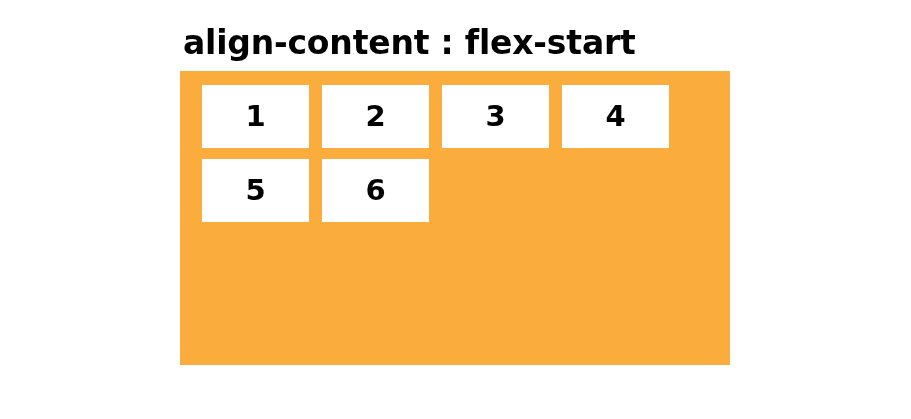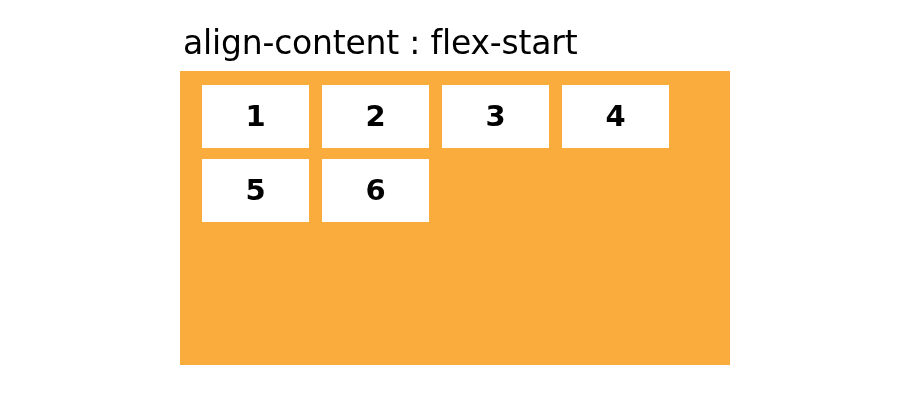--- a/index.html
+++ b/index.html
@@ -17,21 +17,21 @@
 
   #demo-root {
     position: absolute;
     left: 180px;
     top: 24px;
     width: 550px;
   }
 
   #demo-title {
     font-size: 33px;
-    font-weight: normal;
+    font-weight: bold;
     color: #000000;
     line-height: 1.18;
     letter-spacing: -0.2px;
     white-space: nowrap;
     margin: 0 0 8px 3px;
     padding: 0;
   }
 
   #flex-container {
     box-sizing: border-box;

